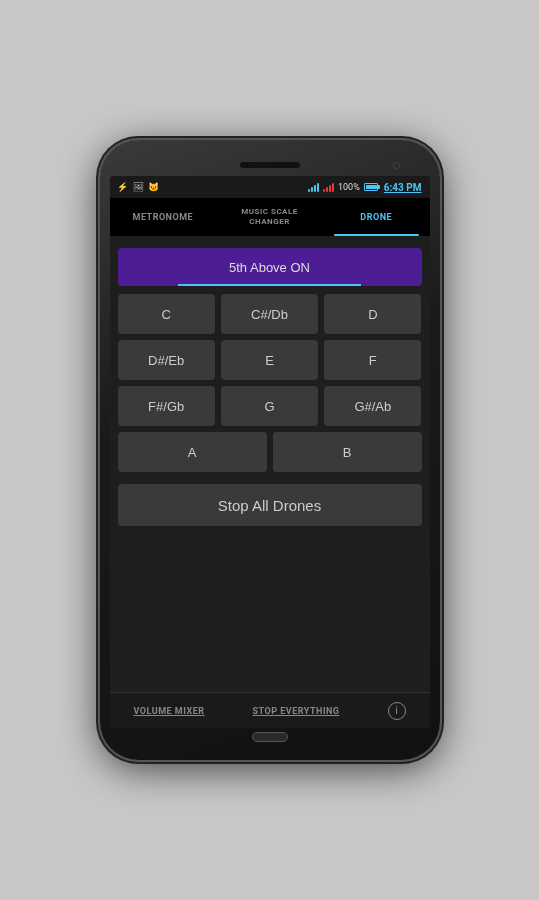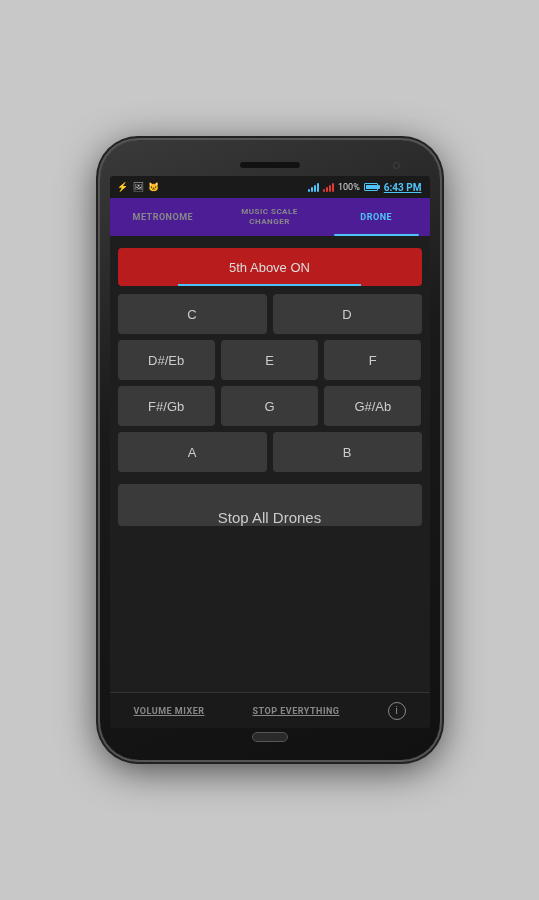--- a/index.html
+++ b/index.html
@@ -157,21 +157,21 @@
     }
 
     .battery-pct {
       color: #ddd;
       font-size: 9px;
     }
 
     
     .tab-bar {
       display: flex;
-      background: #4c1d95;
+      background: #000000;
       height: 38px;
     }
 
     .tab {
       flex: 1;
       display: flex;
       align-items: center;
       justify-content: center;
       font-size: 9px;
       font-weight: bold;
@@ -205,21 +205,21 @@
       flex: 1;
       background: #1e1e1e;
       display: flex;
       flex-direction: column;
       padding: 12px 8px;
       gap: 8px;
     }
 
     
     .fifth-btn {
-      background: #b91c1c;
+      background: #4c1d95;
       border: none;
       border-radius: 4px;
       color: #ddd;
       font-size: 13px;
       height: 38px;
       display: flex;
       align-items: center;
       justify-content: center;
       cursor: pointer;
       position: relative;
@@ -264,21 +264,21 @@
 
     
     .stop-btn {
       background: #3a3a3a;
       border: none;
       border-radius: 4px;
       color: #ccc;
       font-size: 15px;
       height: 42px;
       display: flex;
-      align-items: flex-end;
+      align-items: center;
       justify-content: center;
       cursor: pointer;
       margin-top: 4px;
     }
 
     
     .bottom-bar {
       background: #1a1a1a;
       height: 36px;
       display: flex;
@@ -384,20 +384,23 @@
         <span>5th Above ON</span>
       </button>
 
       <div class="note-grid">
 
         <div class="note-row">
           <button class="note-btn">
             <span>C</span>
           </button>
           <button class="note-btn">
+            <span>C#/Db</span>
+          </button>
+          <button class="note-btn">
             <span>D</span>
           </button>
         </div>
 
         <div class="note-row">
           <button class="note-btn">
             <span>D#/Eb</span>
           </button>
           <button class="note-btn">
             <span>E</span>

